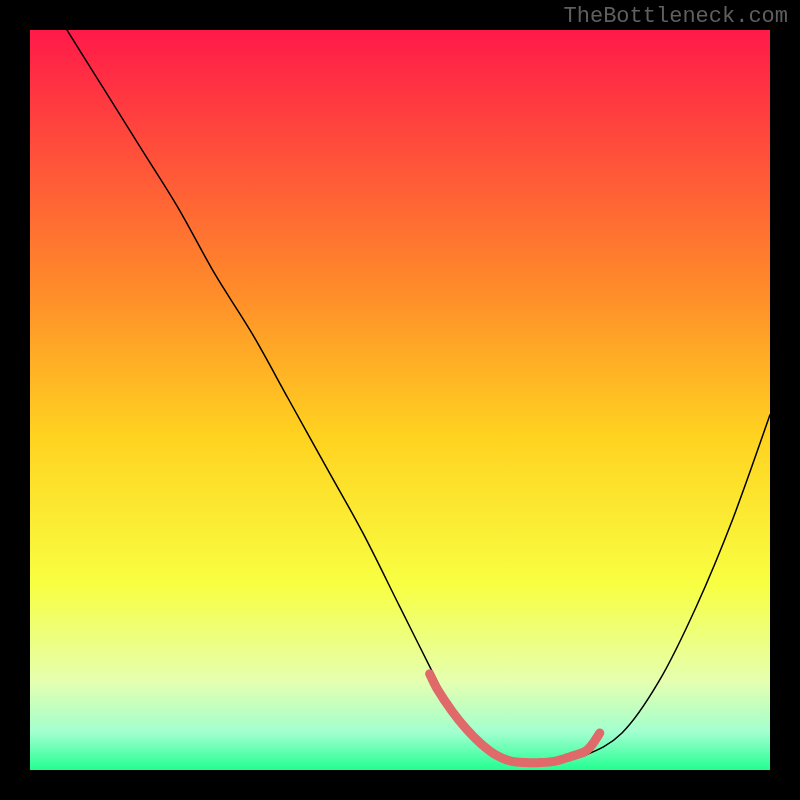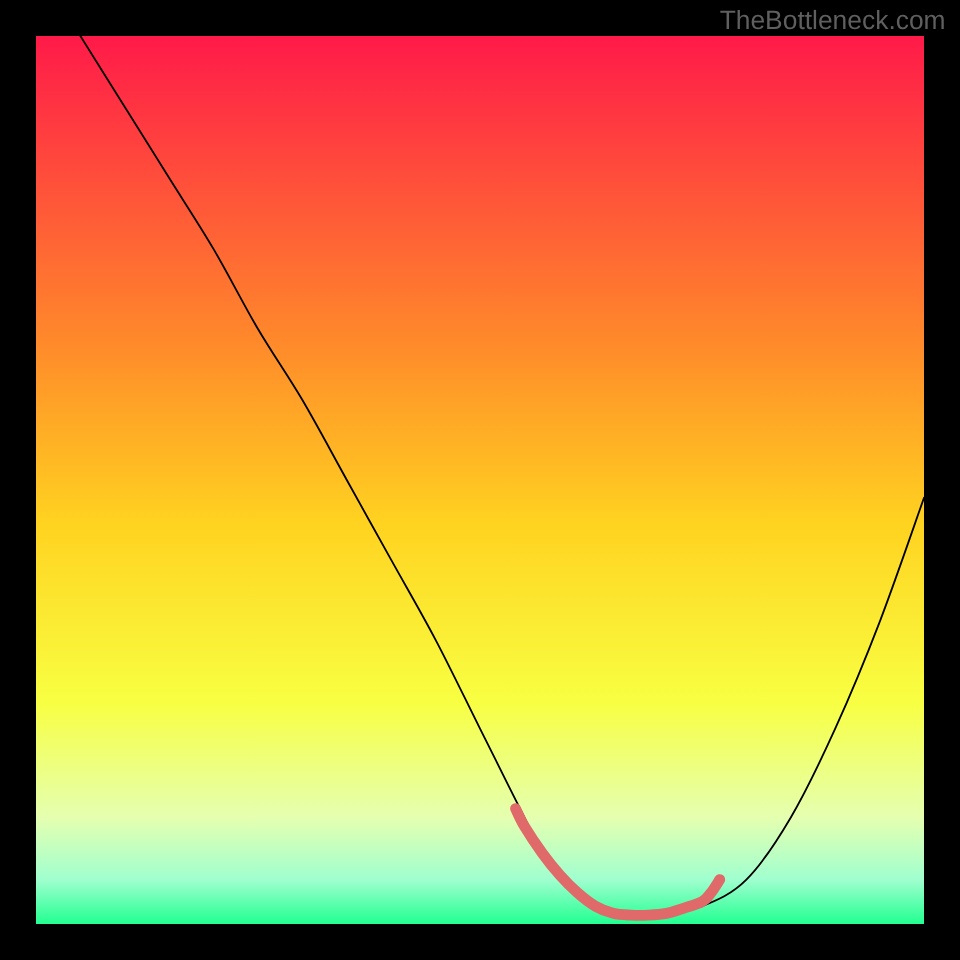--- a/index.html
+++ b/index.html
@@ -1,17 +1,17 @@
 <!DOCTYPE html>
 <html><head>
 <meta charset="utf-8">
 <style>
   * { margin: 0; padding: 0; box-sizing: border-box; }
   body { width: 800px; height: 800px; overflow: hidden; position: relative; font-family: Arial, sans-serif; }
-  .frame { width: 800px; height: 800px; background: #000; position: relative; }
+  .frame { width: 800px; height: 800px; background: #000; position: relative; font-family: Liberation Mono, monospace; }
   .watermark { position: absolute; top: 4px; right: 12px; color: #5f5f5f; font-size: 22px; font-weight: 500; z-index: 10; }
   .plot-area { position: absolute; left: 30px; top: 30px; width: 740px; height: 740px; }
   svg { display: block; }
 </style>
 </head>
 <body>
 
 <div class="frame">
   <div class="watermark">TheBottleneck.com</div>
   <div class="plot-area">

